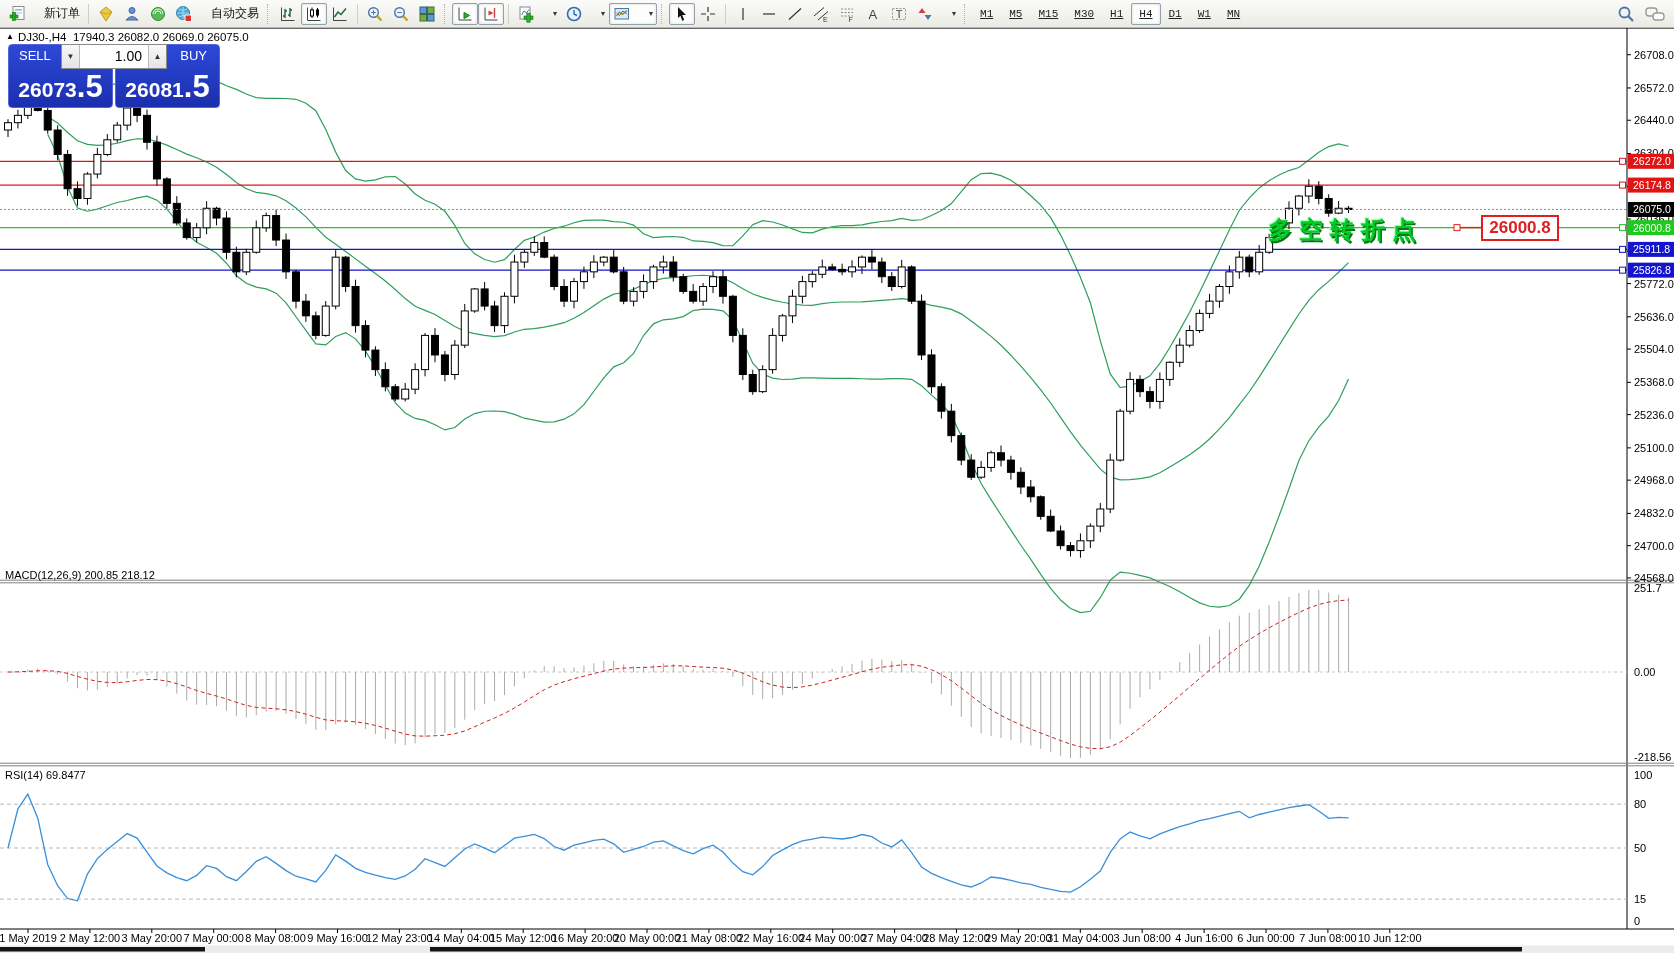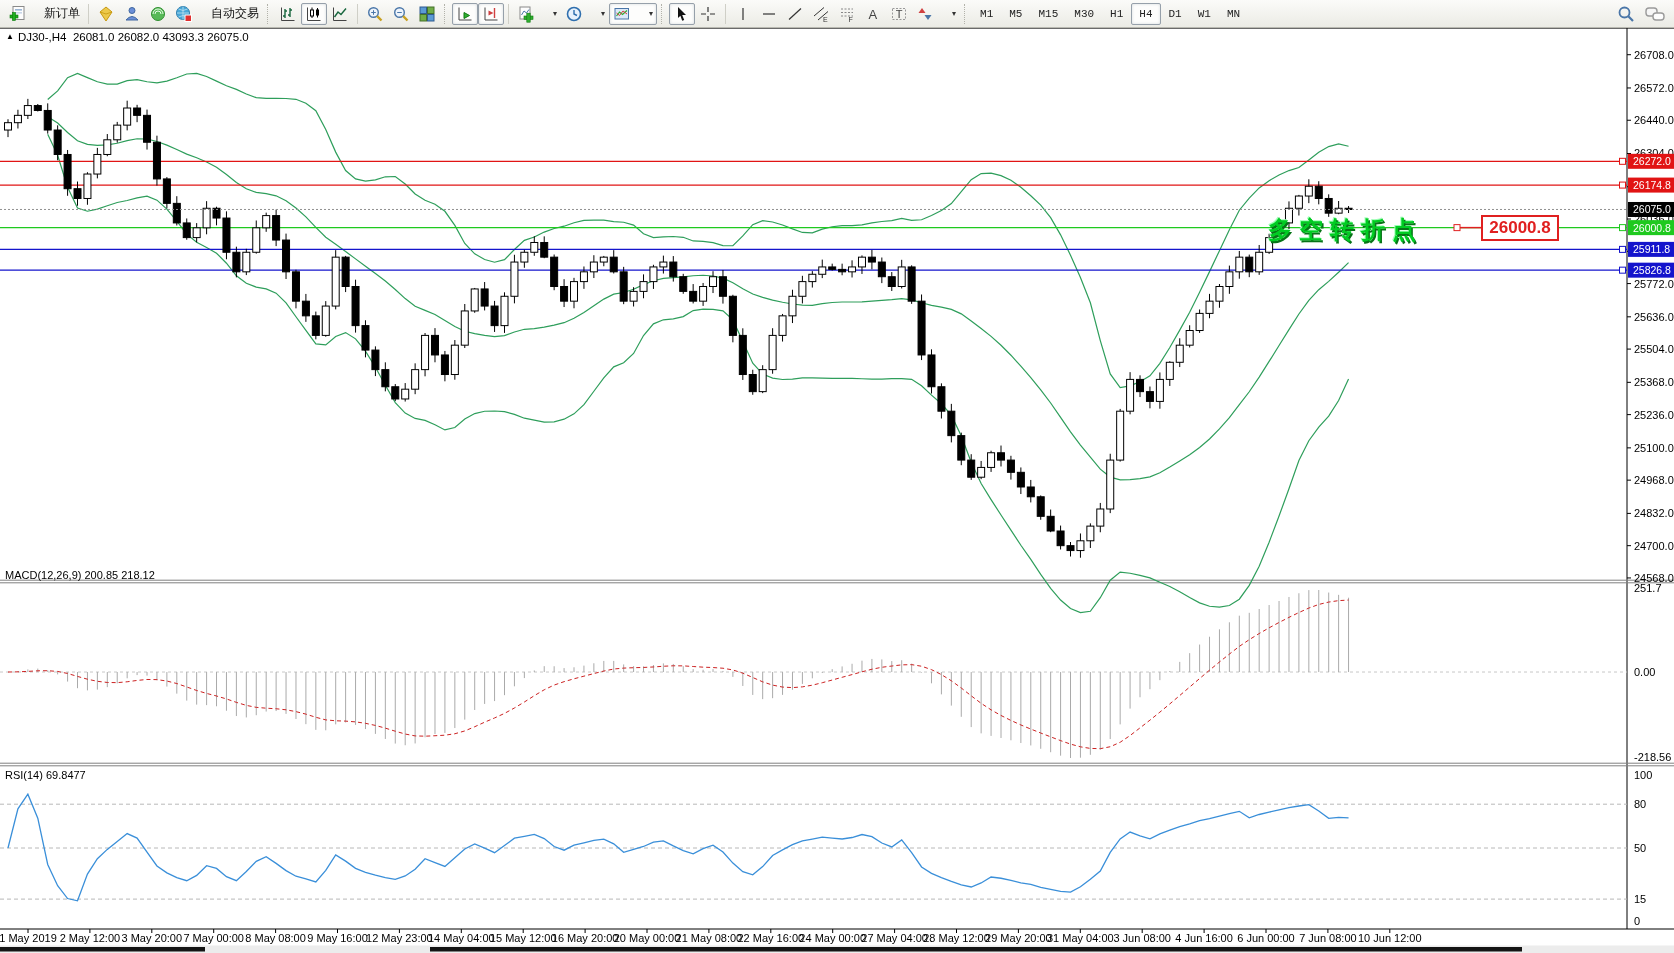--- a/index.html
+++ b/index.html
@@ -10,21 +10,21 @@
     background:linear-gradient(#fbfbf9,#ebebe5);border-bottom:1px solid #b9b9b1;
     display:flex;align-items:center;padding:0 4px;}
   .tb-btn{height:22px;min-width:24px;display:flex;align-items:center;justify-content:center;
     gap:18px;padding:0 3px;border:1px solid transparent;border-radius:2px;box-sizing:border-box;}
   .tb-btn.on{background:#fdfdfc;border-color:#96a0aa;box-shadow:inset 0 0 3px #d4d9dd;}
   .tb-label{font-size:12px;color:#111;white-space:nowrap;}
   .tb-sep{width:1px;height:20px;background:#cfcfc7;margin:0 4px;}
   .tb-grip{width:3px;height:20px;border-left:1px dotted #b2b2aa;margin:0 4px;}
   .caret{font-size:8px;color:#333;line-height:1;}
   .tf{font-size:11px;color:#222;padding:2px 7px;height:22px;display:flex;align-items:center;
-    border:1px solid transparent;border-radius:2px;box-sizing:border-box;font-family:"Liberation Mono","DejaVu Sans Mono",monospace;}
+    border:1px solid transparent;border-radius:2px;box-sizing:border-box;font-family:"Liberation Mono","DejaVu Sans Mono",monospace;text-decoration:underline;}
   .tf.on{background:#fdfdfc;border-color:#96a0aa;box-shadow:inset 0 0 3px #d4d9dd;}
   .tb-right{margin-left:auto;display:flex;align-items:center;}
   
   .chart-title{position:absolute;left:6px;top:31px;font-size:11.5px;color:#000;z-index:5;}
   .chart-title .tri{font-size:8px;vertical-align:2px;margin-right:4px;}
   
   .trade-panel{position:absolute;left:8px;top:44px;width:212px;height:64px;display:flex;gap:2px;z-index:6;}
   .tp-btn{flex:1;position:relative;border-radius:4px;color:#fff;
     background:linear-gradient(#2d49d6,#1b2fae);border:1px solid #5264d8;box-sizing:border-box;}
   .tp-btn .lbl{position:absolute;top:3px;font-size:13px;}
@@ -257,23 +257,38 @@
       <div class="tb-btn">
         <svg class="icon" width="22" height="20" viewBox="0 0 22 20">
             <rect x="2" y="4" width="11" height="8" rx="3" fill="#f6f6f6" stroke="#9a9a9a" stroke-width="1.4"></rect>
             <rect x="9" y="9" width="11" height="7" rx="3" fill="#fdfdfd" stroke="#9a9a9a" stroke-width="1.4"></rect>
           </svg>
       </div>
     </div>
   </div>
 
   <div class="chart-title">
-    <span class="tri">▲</span><span>DJ30-,H4</span>&nbsp;&nbsp;<span>26081.0 26082.0 43093.3 26075.0</span>
+    <span class="tri">▲</span><span>DJ30-,H4</span>&nbsp;&nbsp;<span>17940.3 26082.0 26069.0 26075.0</span>
   </div>
 
+  <div class="trade-panel">
+    <div class="tp-btn tp-sell">
+      <span class="lbl">SELL</span>
+      <div class="tp-price"><span class="pi">26073</span><span class="pd">.5</span></div>
+    </div>
+    <div class="tp-btn tp-buy">
+      <span class="lbl">BUY</span>
+      <div class="tp-price"><span class="pi">26081</span><span class="pd">.5</span></div>
+    </div>
+    <div class="volume">
+      <div class="vol-btn dn">▼</div>
+      <div class="vol-val">1.00</div>
+      <div class="vol-btn up">▲</div>
+    </div>
+  </div>
 
   <svg id="chartsvg" style="position:absolute;left:0;top:28px;z-index:1;" width="1674" height="925" viewBox="0 0 1674 925">
       <line x1="0" y1="0.5" x2="1674" y2="0.5" stroke="#6a6a6a"></line>
       <line x1="1627" y1="0" x2="1627" y2="901" stroke="#000"></line>
       <line x1="0" y1="552.2" x2="1674" y2="552.2" stroke="#808080"></line>
       <line x1="0" y1="554.8" x2="1674" y2="554.8" stroke="#808080"></line>
       <line x1="0" y1="735.2" x2="1674" y2="735.2" stroke="#808080"></line>
       <line x1="0" y1="737.8" x2="1674" y2="737.8" stroke="#808080"></line>
       <line x1="0" y1="901" x2="1674" y2="901" stroke="#000"></line>
       <rect x="0" y="917.5" width="1674" height="7.5" fill="#ececec"></rect>

